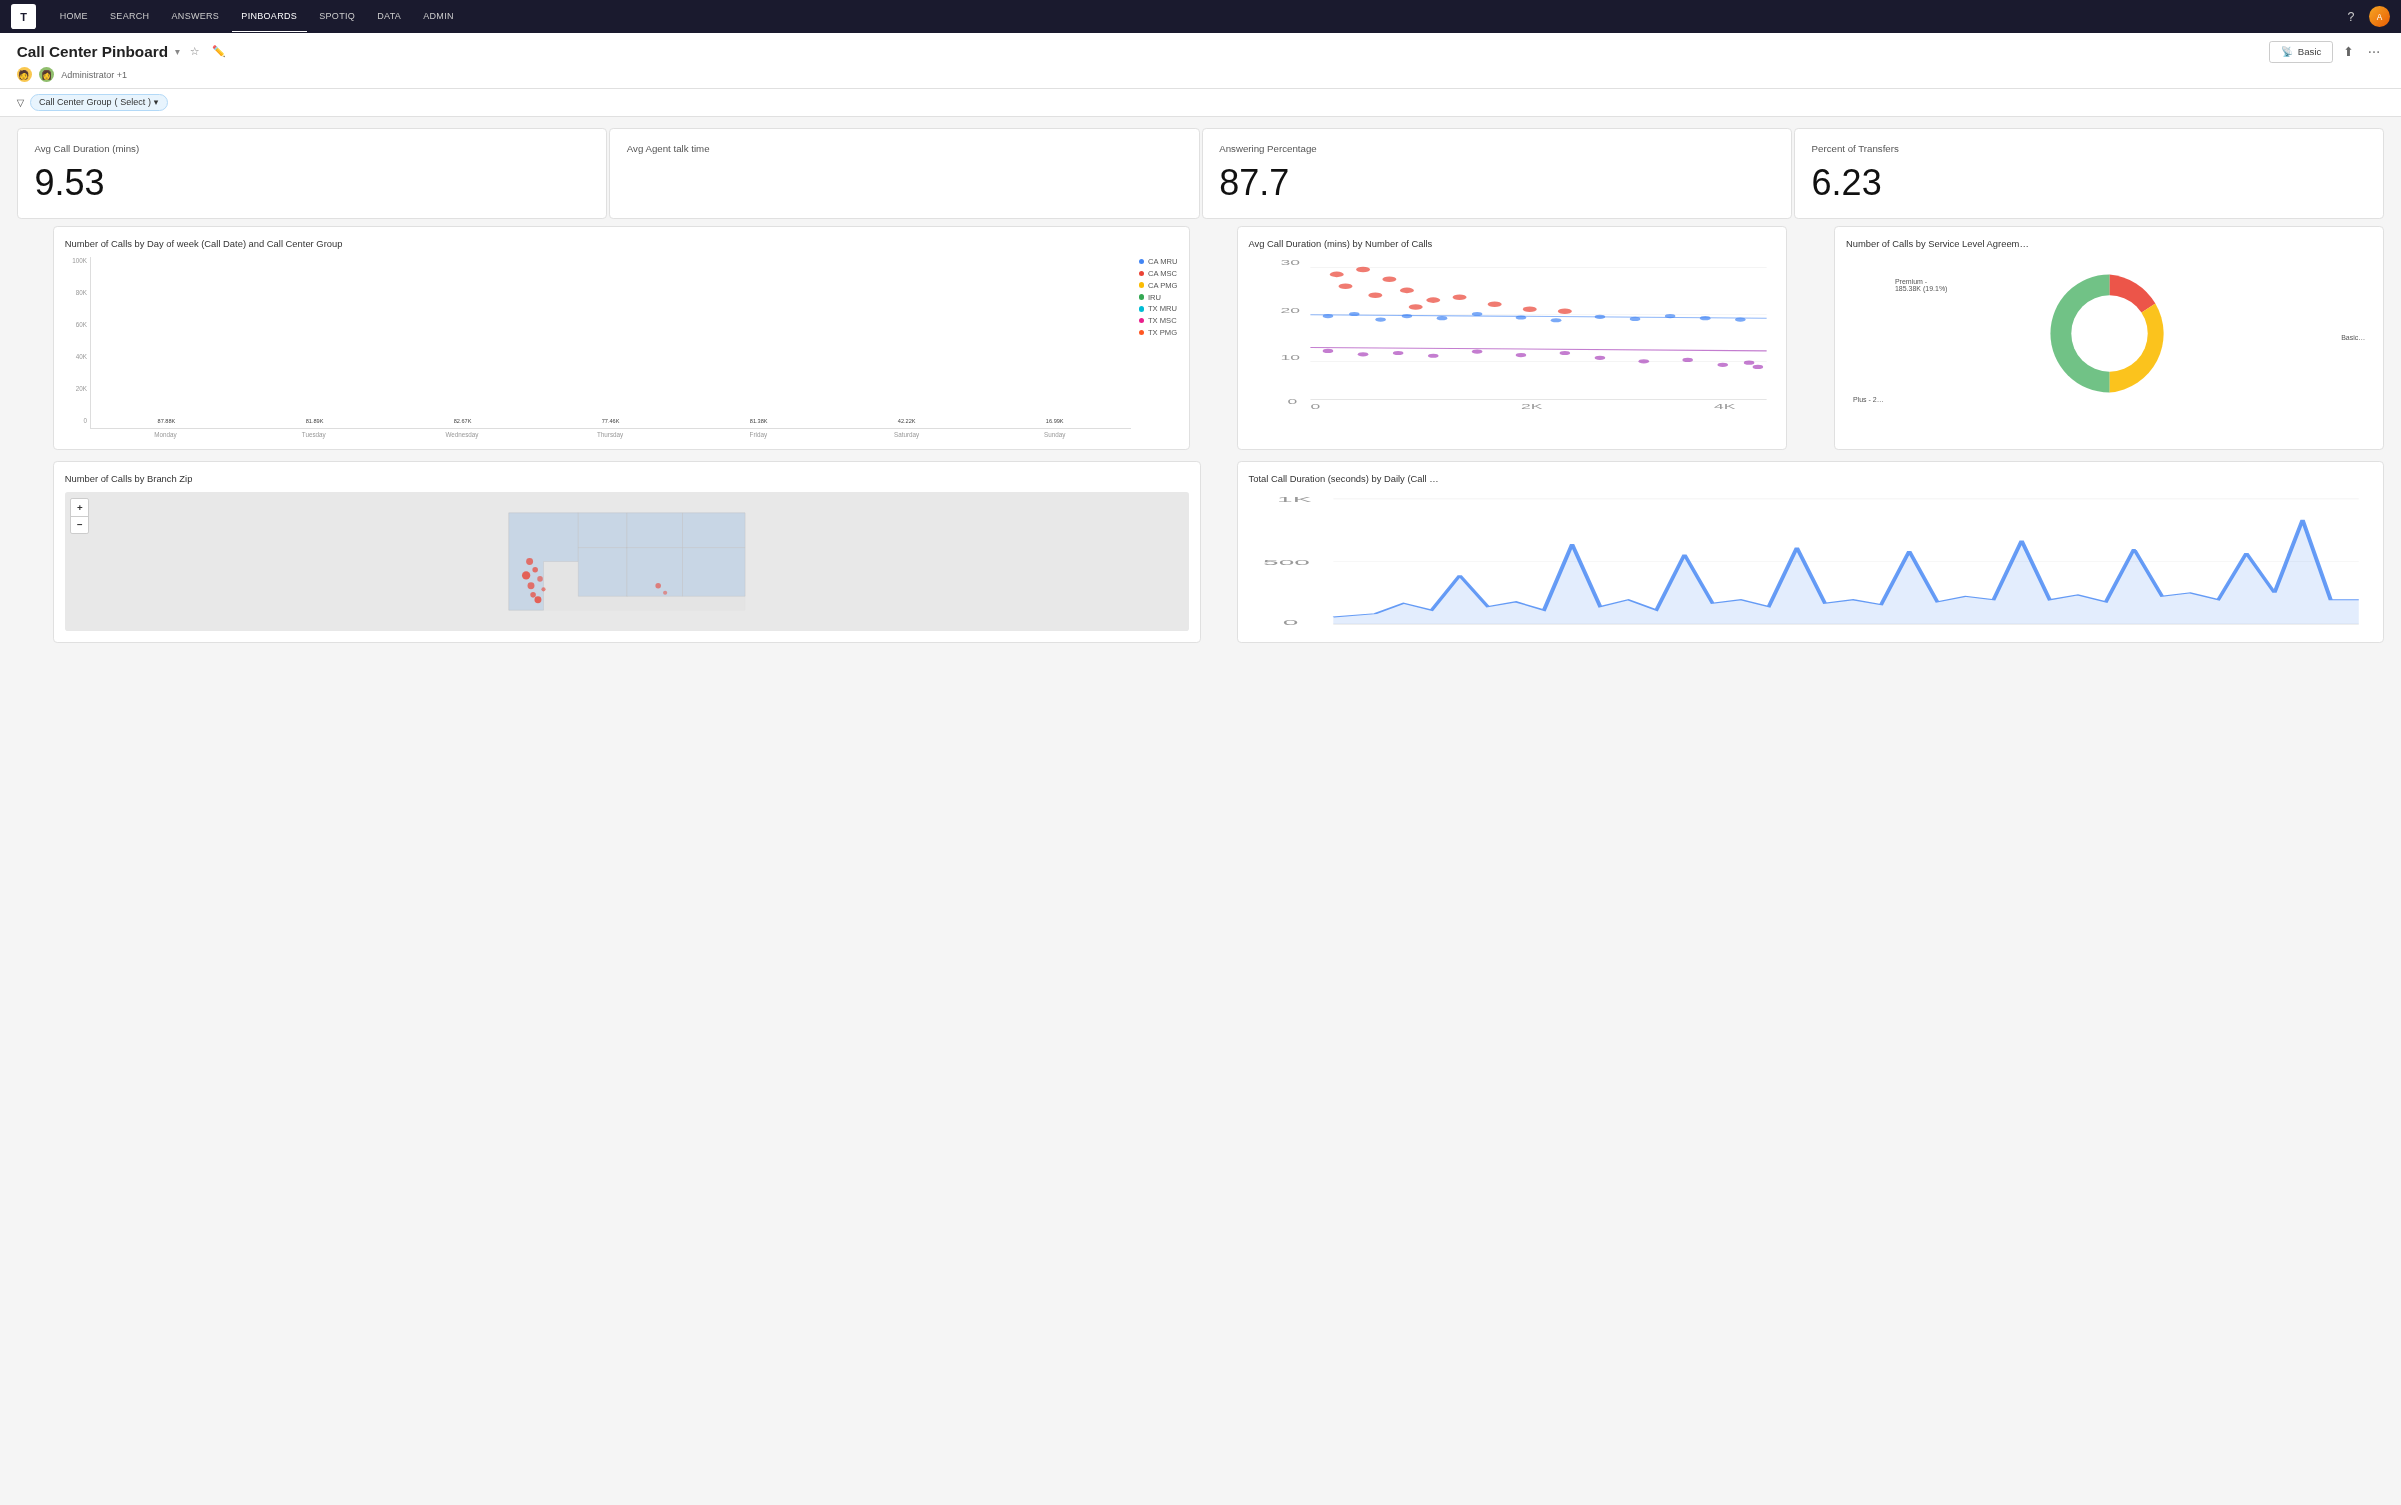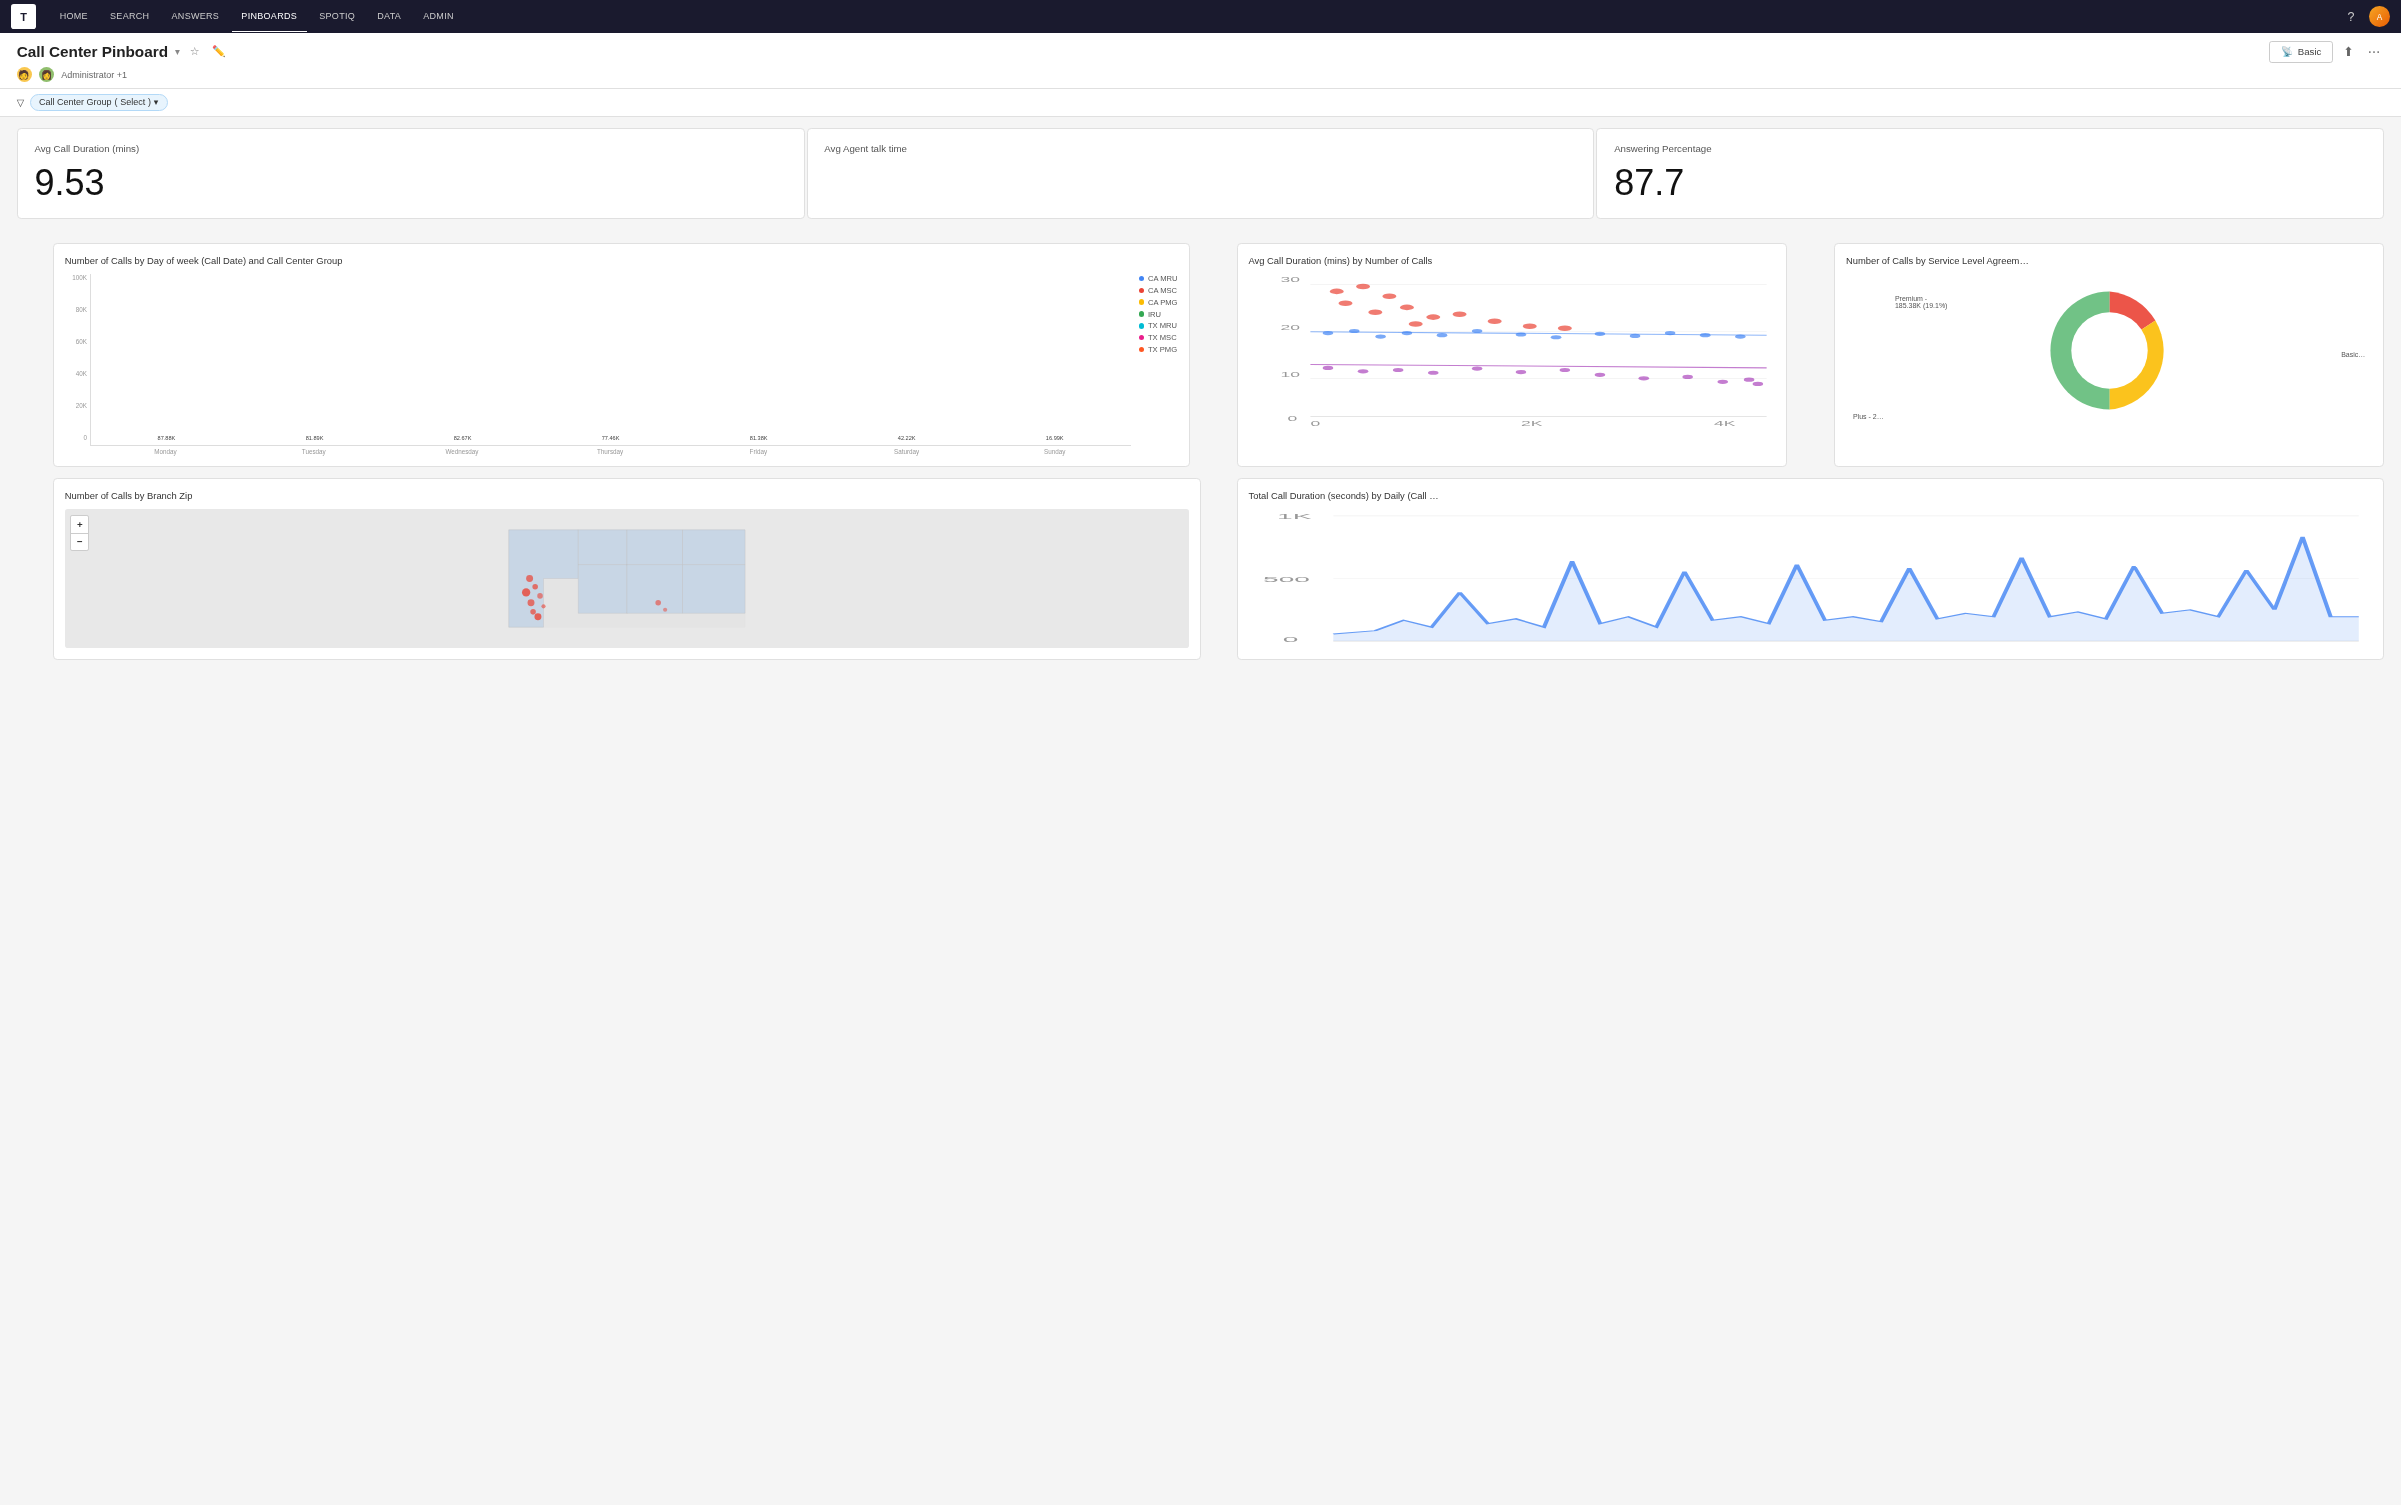--- a/index.html
+++ b/index.html
@@ -175,23 +175,23 @@
     }
 
     
     .main-content {
       padding: 11px 16.7px;
     }
 
     
     .metrics-row {
       display: grid;
-      grid-template-columns: repeat(3, 1fr);
+      grid-template-columns: repeat(4, 1fr);
       gap: 2px;
-      margin-bottom: 24px;
+      margin-bottom: 7px;
     }
     .metric-card {
       background: #fff;
       border: 0.7px solid #e0e0e0;
       border-radius: 4.2px;
       padding: 14px 16.7px 16.7px;
     }
     .metric-label {
       font-size: 9.7px;
       color: #555;
@@ -359,20 +359,24 @@
   <div class="metric-card">
       <div class="metric-label">Avg Call Duration (mins)</div>
       <div class="metric-value">9.53</div>
     </div>
       <div class="metric-card">
       <div class="metric-label">Avg Agent talk time</div>
     </div>
       <div class="metric-card">
       <div class="metric-label">Answering Percentage</div>
       <div class="metric-value">87.7</div>
+    </div>
+      <div class="metric-card">
+      <div class="metric-label">Percent of Transfers</div>
+      <div class="metric-value">6.23</div>
     </div>
     </div>
 
   <div class="three-cols">
 
     <div class="chart-card">
       <div class="chart-title">Number of Calls by Day of week (Call Date) and Call Center Group</div>
       <div style="display:flex; height:181px;">
         <div style="display:flex;flex-direction:column;width:25px;justify-content:space-between;padding-bottom:14px;font-size:6.3px;color:#999;text-align:right;padding-right:2.8px;">
           <span>100K</span>

